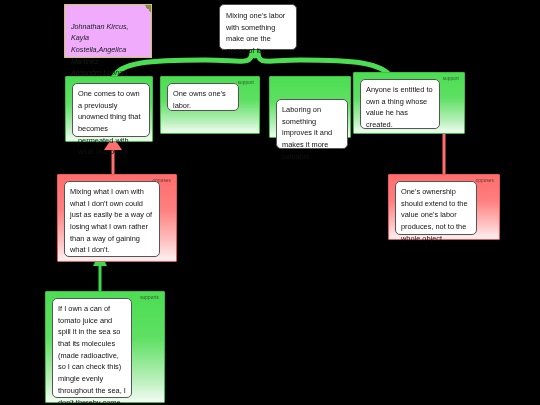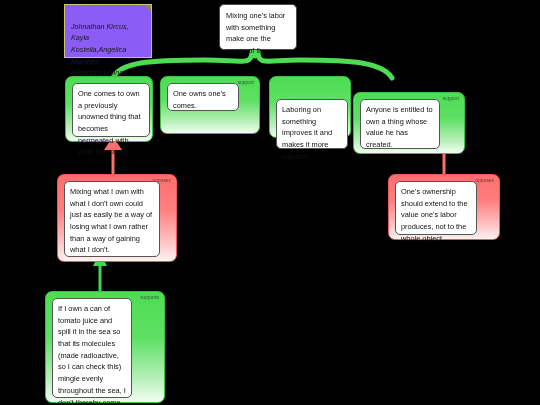--- a/index.html
+++ b/index.html
@@ -20,21 +20,21 @@
     left: 0;
     top: 0;
     width: 540px;
     height: 405px;
     pointer-events: none;
   }
 
   
   .note {
     position: absolute;
-    background: #8b5cf6;
+    background: #f0abfc;
     border: 1px solid #c9c96a;
     color: #1a1a1a;
     font-size: 7.2px;
     line-height: 1.62;
     padding: 4px 5px 4px 6px;
     box-sizing: border-box;
     white-space: pre-line;
     font-style: italic;
   }
   .note .fold {
@@ -55,21 +55,21 @@
     color: #111111;
     font-size: 7.4px;
     line-height: 1.58;
     padding: 5px 6px;
     box-sizing: border-box;
   }
 
   
   .block {
     position: absolute;
-    border-radius: 7px;
+    border-radius: 1px;
     box-sizing: border-box;
     border: 1px solid rgba(0,0,0,0.30);
   }
   .block.support {
     background: linear-gradient(180deg, #4ddd53 0%, #5ee063 42%, #b9f0bb 80%, #f2fdf2 100%);
     border-color: #3cbf42;
   }
   .block.oppose {
     background: linear-gradient(180deg, #ff6d6d 0%, #ff7f7f 40%, #ffc3c3 78%, #fdf2f2 100%);
     border-color: #e85a5a;
@@ -137,32 +137,32 @@
   <div class="block support" style="left:65px; top:76px; width:88px; height:66px;">
     <span class="badge"></span>
     <div class="card" style="width:78px; height:54px;">
       <span>One comes to own a previously unowned thing that becomes permeated with what one owns.</span>
     </div>
   </div>
 
   <div class="block support" style="left:160px; top:76px; width:100px; height:58px;">
     <span class="badge">support</span>
     <div class="card" style="width:72px; height:28px;">
-      <span>One owns one's comes.</span>
+      <span>One owns one's labor.</span>
     </div>
   </div>
 
   <div class="block support" style="left:269px; top:76px; width:82px; height:62px;">
     <span class="badge"></span>
     <div class="card" style="width:72px; height:50px;margin-top:16px;">
       <span>Laboring on something improves it and makes it more valuable.</span>
     </div>
   </div>
 
-  <div class="block support" style="left:353px; top:92px; width:112px; height:62px;">
+  <div class="block support" style="left:353px; top:72px; width:112px; height:62px;">
     <span class="badge">support</span>
     <div class="card" style="width:80px; height:50px;">
       <span>Anyone is entitled to own a thing whose value he has created.</span>
     </div>
   </div>
 
   <div class="block oppose" style="left:57px; top:174px; width:120px; height:88px;">
     <span class="badge">opposes</span>
     <div class="card" style="width:96px; height:76px;">
       <span>Mixing what I own with what I don't own could just as easily be a way of losing what I own rather than a way of gaining what I don't.</span>

